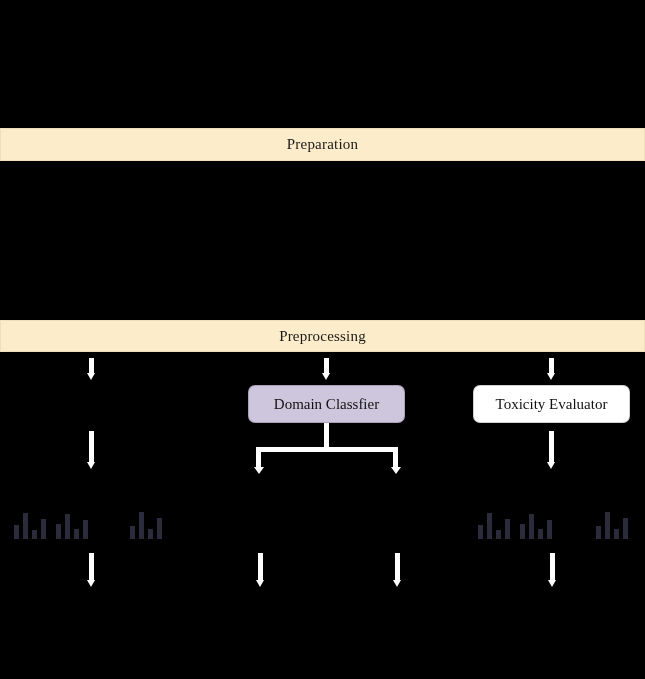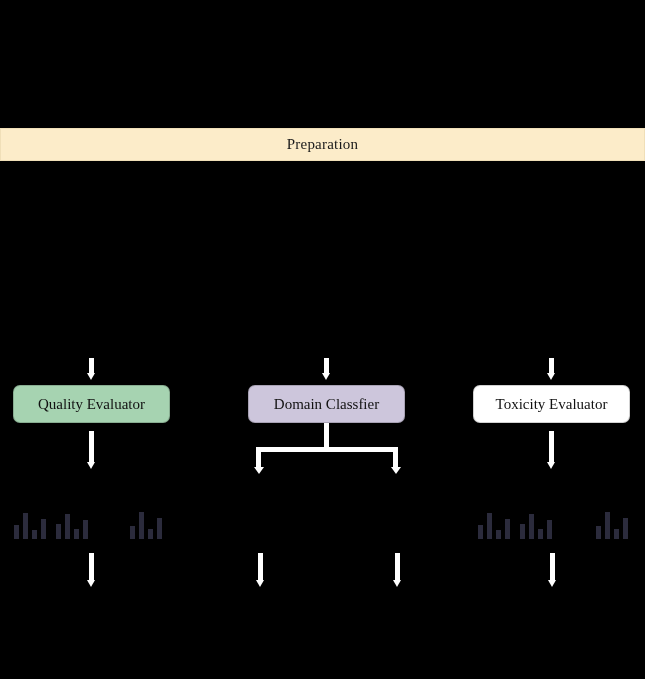--- a/index.html
+++ b/index.html
@@ -179,37 +179,37 @@
 </style>
 </head>
 <body>
 
 <div class="canvas">
 
   <div class="stage-bar" id="stage-preparation">
     <span>Preparation</span>
   </div>
 
+  <div class="stage-bar" id="stage-preprocessing">
+    <span>Preprocessing</span>
+  </div>
 
   <div class="arrow-down arr-short" style="left:87px; top:358px;">
     <div class="shaft"></div>
     <div class="head"></div>
   </div>
   <div class="arrow-down arr-short" style="left:322px; top:358px;">
     <div class="shaft"></div>
     <div class="head"></div>
   </div>
   <div class="arrow-down arr-short" style="left:547px; top:358px;">
     <div class="shaft"></div>
     <div class="head"></div>
   </div>
 
-  <div class="module-box" id="module-quality">
-    <span>Quality Evaluator</span>
-  </div>
   <div class="module-box" id="module-domain">
     <span>Domain Classfier</span>
   </div>
   <div class="module-box" id="module-toxicity">
     <span>Toxicity Evaluator</span>
   </div>
 
   <div class="arrow-down arr-long" style="left:87px; top:431px;">
     <div class="shaft"></div>
     <div class="head"></div>

